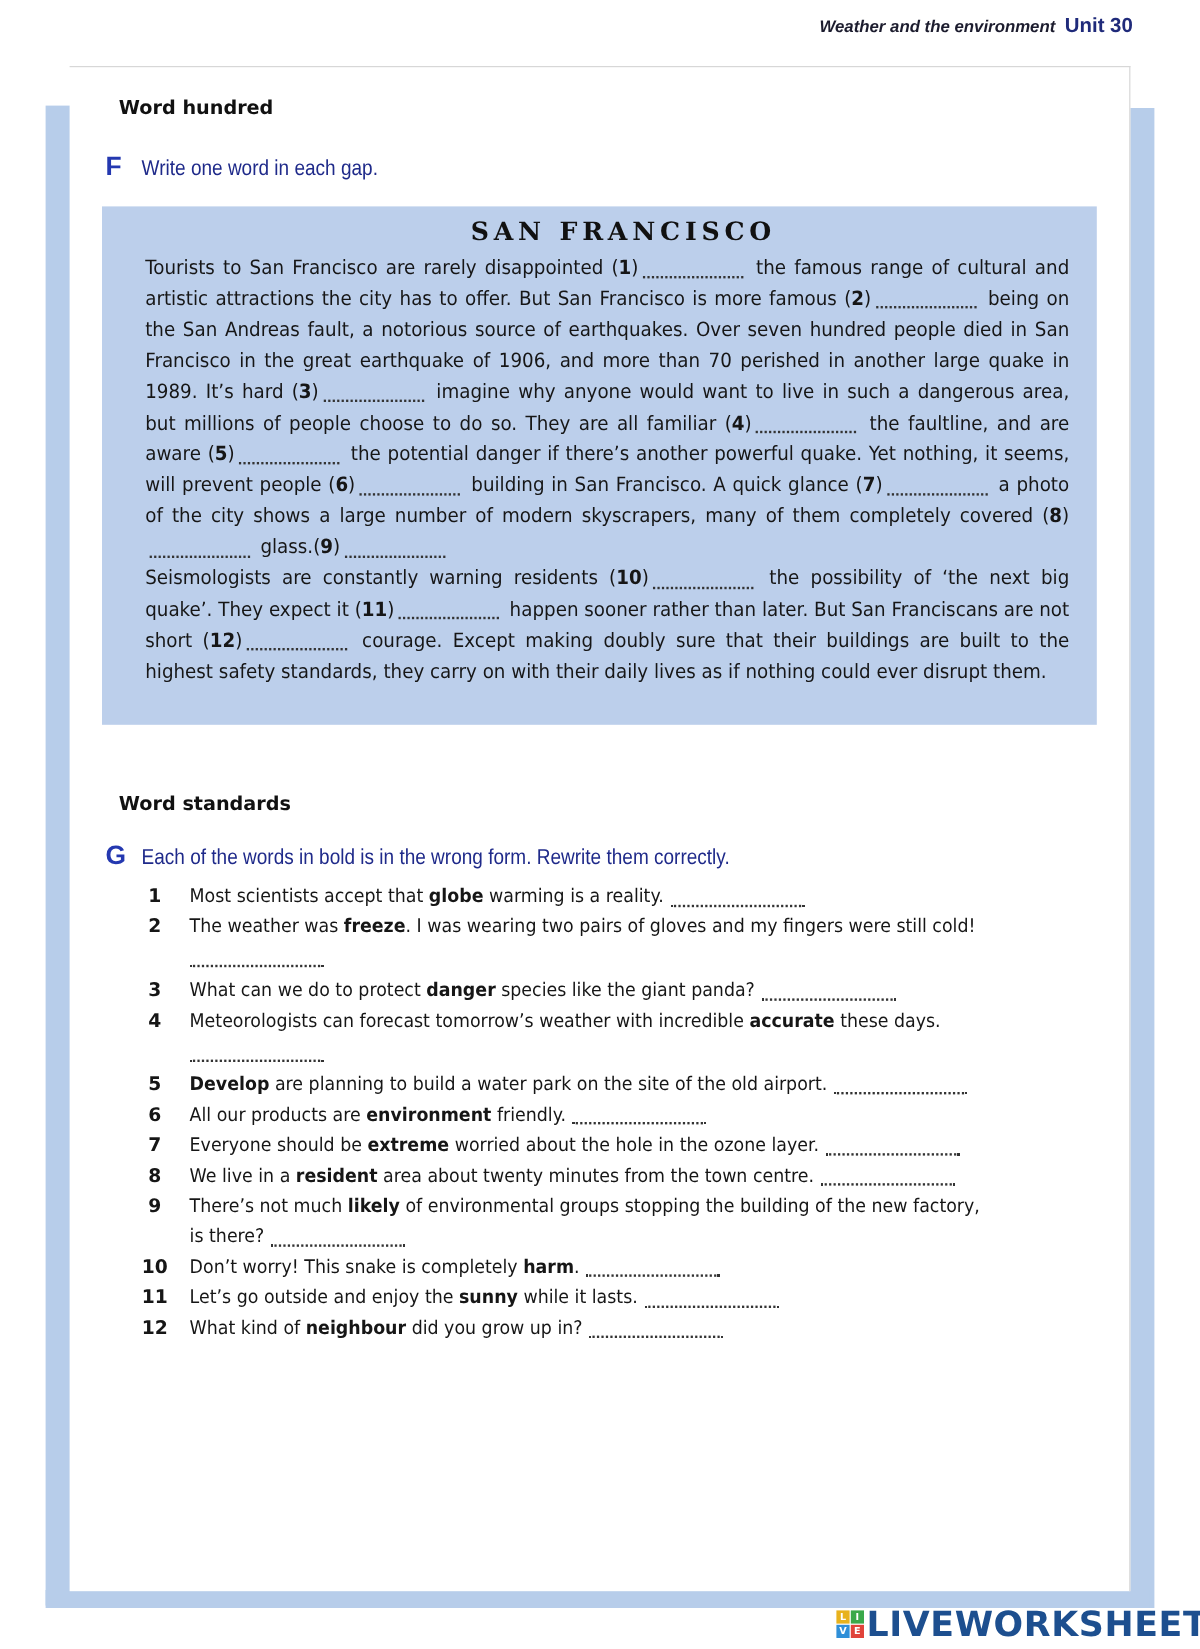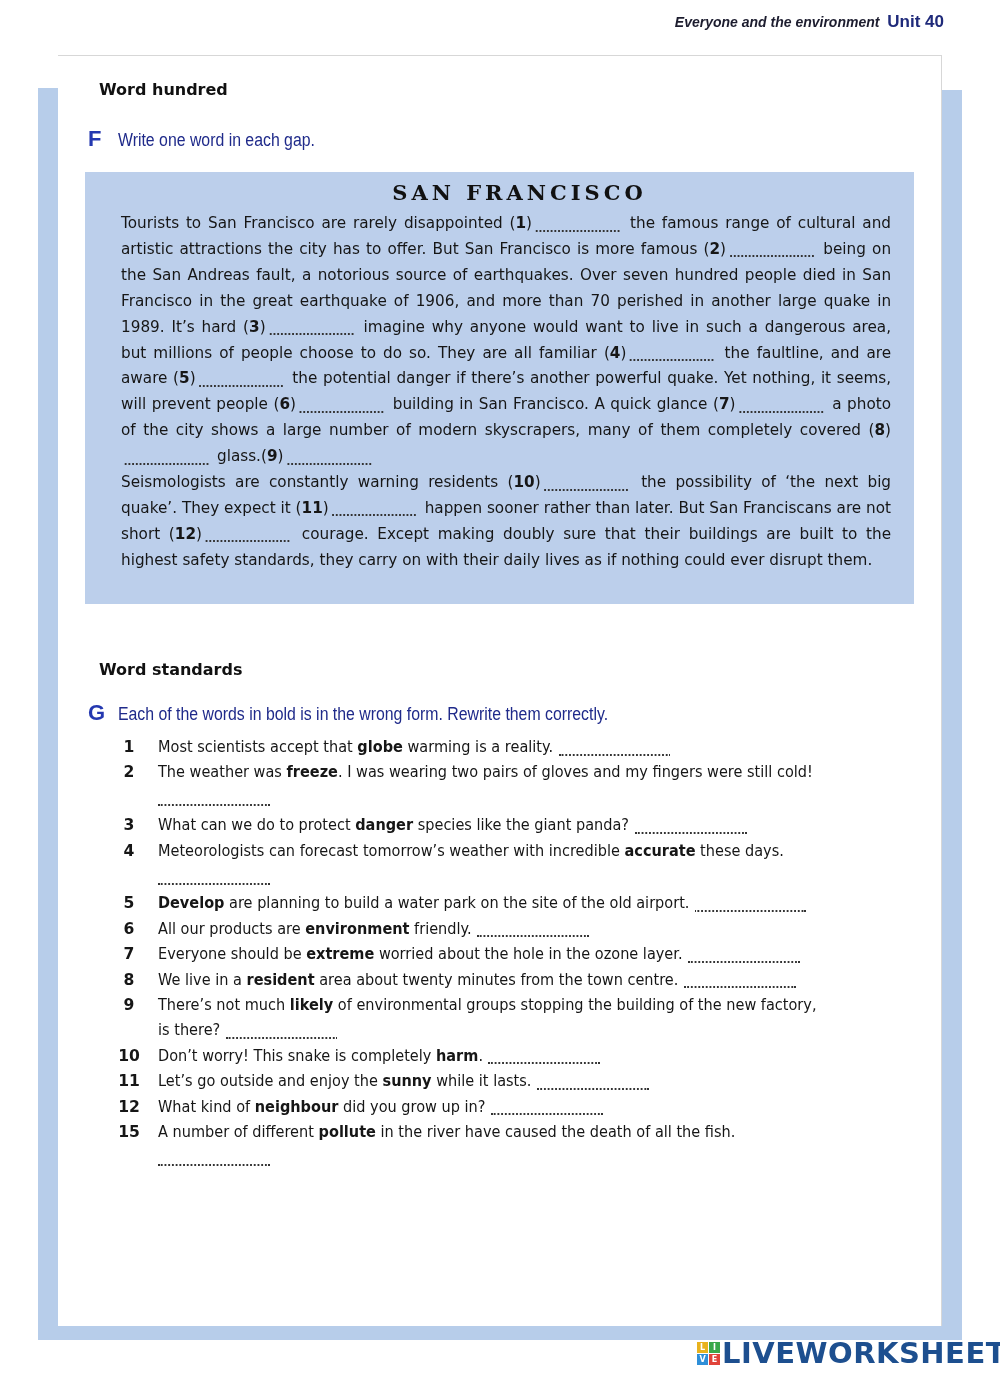--- a/index.html
+++ b/index.html
@@ -49,22 +49,22 @@
   .logo-grid { display: grid; grid-template-columns: 11px 11px; grid-gap: 1px; margin-right: 2px; }
   .logo-grid span { display: block; width: 11px; height: 11px; font-size: 8px; color: #fff; font-weight: bold;
                     text-align: center; line-height: 11px; font-family: "DejaVu Sans", sans-serif; }
   .logo-text { font-size: 29px; font-weight: bold; color: #1d4f8f; letter-spacing: 0.5px;
                font-family: "DejaVu Sans", sans-serif; }
 </style>
 </head>
 <body>
 
 <div class="running-head">
-  <span>Everyone and the environment</span>
-  <span class="unit">Unit 40</span>
+  <span>Weather and the environment</span>
+  <span class="unit">Unit 30</span>
 </div>
 
 <div class="band-left"></div>
 <div class="band-right"></div>
 <div class="band-bottom"></div>
 <div class="page-box"></div>
 
 <div class="section-heading" style="top:80px;">Word hundred</div>
 <div class="exercise-head" style="top:126px;">
   <span class="exercise-letter">F</span>
@@ -124,24 +124,20 @@
       <span class="body"><span>Don’t worry! This snake is completely </span><b>harm</b><span>.</span><input type="text" class="answer" style=""></span>
     </div>
     <div class="item">
       <span class="num">11</span>
       <span class="body"><span>Let’s go outside and enjoy the </span><b>sunny</b><span> while it lasts.</span><input type="text" class="answer" style=""></span>
     </div>
     <div class="item">
       <span class="num">12</span>
       <span class="body"><span>What kind of </span><b>neighbour</b><span> did you grow up in?</span><input type="text" class="answer" style=""></span>
     </div>
-    <div class="item" style="margin-bottom: 2px;">
-      <span class="num">15</span>
-      <span class="body"><span>A number of different </span><b>pollute</b><span> in the river have caused the death of all the fish.</span><span class="line2"><input type="text" class="answer block" style=""></span></span>
-    </div>
   </div>
 
 <div class="footer-logo">
   <div class="logo-grid">
     <span style="background:#e8b21d">L</span>
     <span style="background:#3aa84a">I</span>
     <span style="background:#2f8fd8">V</span>
     <span style="background:#e0433a">E</span>
   </div>
   <span class="logo-text">LIVEWORKSHEETS</span>

